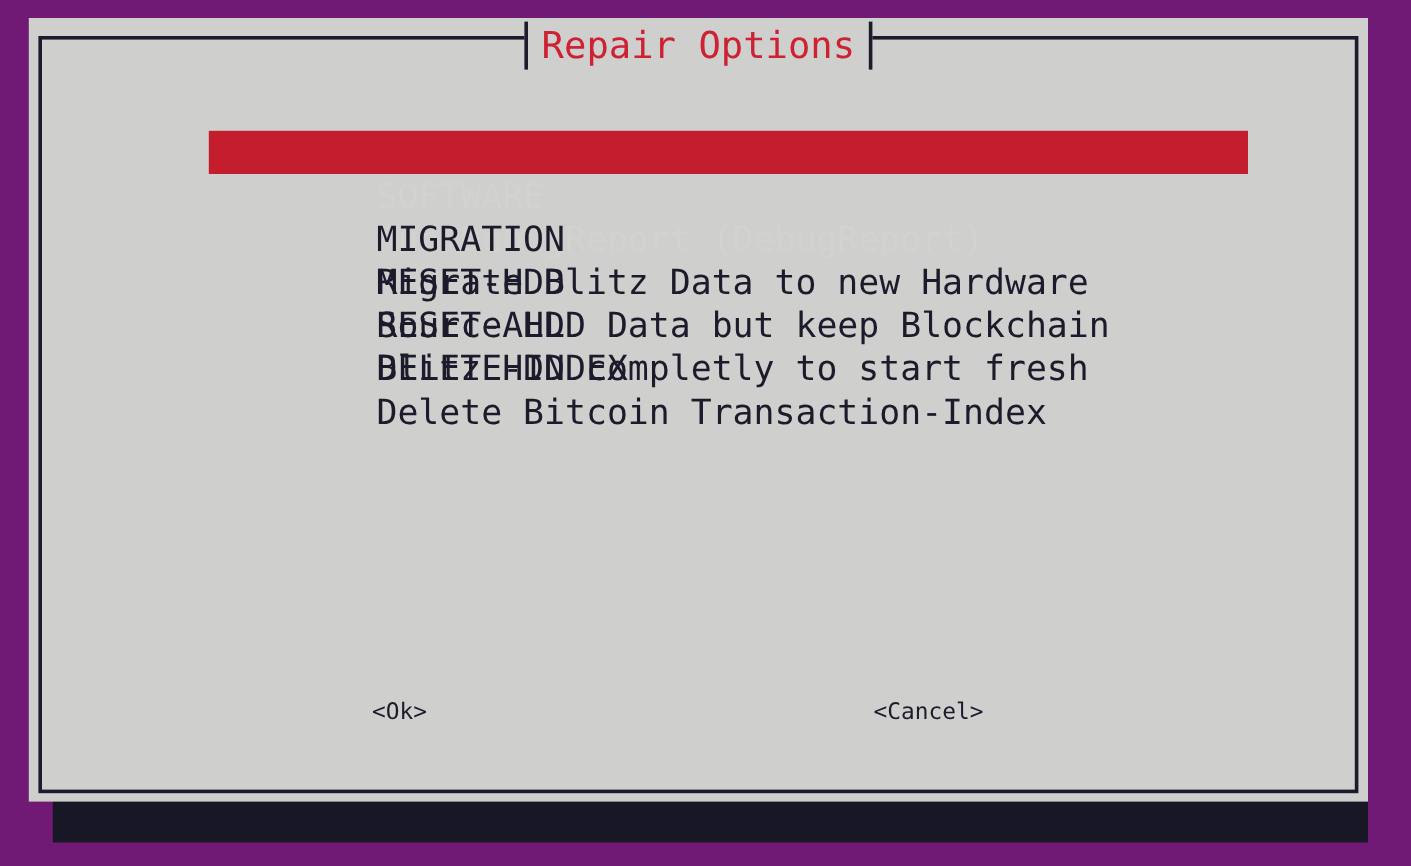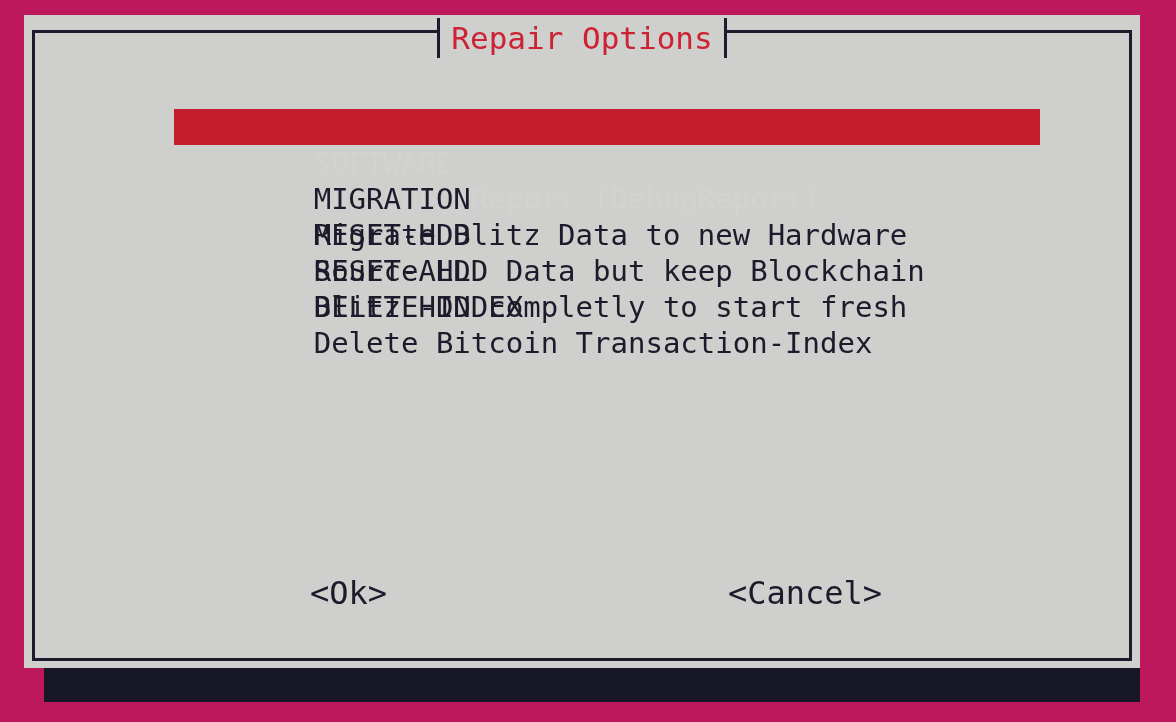--- a/index.html
+++ b/index.html
@@ -12,21 +12,21 @@
     width: 1176px;
     height: 722px;
     overflow: hidden;
     font-family: "DejaVu Sans Mono", "Liberation Mono", monospace;
   }
 
   #screen {
     position: relative;
     width: 1176px;
     height: 722px;
-    background: #be185d;
+    background: #701a75;
   }
 
   
   #dialog-shadow {
     position: absolute;
     left: 44px;
     top: 35px;
     width: 1096px;
     height: 667px;
     background: #171725;
@@ -125,21 +125,21 @@
   #button-row {
     position: absolute;
     left: 0;
     top: 558px;
     width: 1116px;
     height: 40px;
   }
   .dialog-button {
     position: absolute;
     top: 0;
-    font-size: 32px;
+    font-size: 19px;
     line-height: 40px;
     color: #1b1b2b;
     white-space: pre;
     background: transparent;
     border: none;
     padding: 0;
     font-family: inherit;
   }
   #ok-button     { left: 286px; }
   #cancel-button { left: 704px; }

